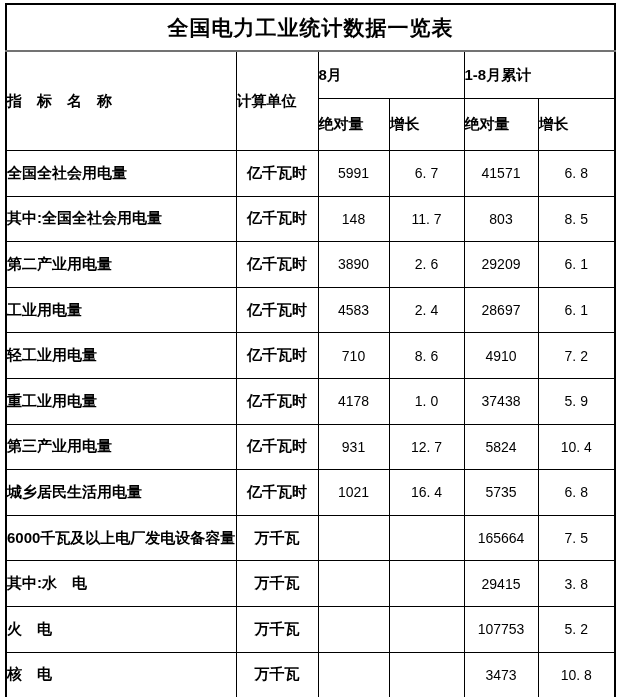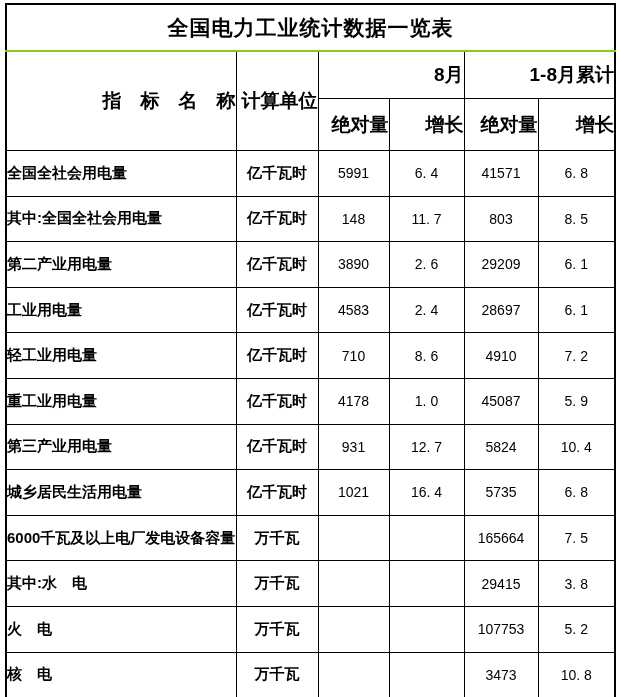--- a/index.html
+++ b/index.html
@@ -28,28 +28,28 @@
     white-space: nowrap;
     vertical-align: middle;
     color: #000000;
   }
   tr.title-row td {
     height: 45px;
     text-align: center;
     font-size: 21px;
     font-weight: bold;
     letter-spacing: 1px;
-    border-bottom: 2px solid #84cc16;
+    border-bottom: 2px solid #737373;
   }
   tr.head-a th { height: 46px; }
   tr.head-b th { height: 51px; }
   th.hdr {
-    font-size: 19px;
-    font-weight: bold;
-    text-align: right;
+    font-size: 15px;
+    font-weight: bold;
+    text-align: left;
   }
   tr.data { height: 45.6px; }
   td.name {
     font-size: 15px;
     font-weight: bold;
     text-align: left;
   }
   td.unit {
     font-size: 15px;
     font-weight: bold;
@@ -96,21 +96,21 @@
       <th class="hdr">绝对量</th>
       <th class="hdr">增长</th>
       <th class="hdr">绝对量</th>
       <th class="hdr">增长</th>
     </tr>
 
     <tr class="data">
       <td class="name ind0">全国全社会用电量</td>
       <td class="unit">亿千瓦时</td>
       <td class="num">5991</td>
-      <td class="num">6. 4</td>
+      <td class="num">6. 7</td>
       <td class="num">41571</td>
       <td class="num">6. 8</td>
     </tr>
     <tr class="data">
       <td class="name ind0">其中:全国全社会用电量</td>
       <td class="unit">亿千瓦时</td>
       <td class="num">148</td>
       <td class="num">11. 7</td>
       <td class="num">803</td>
       <td class="num">8. 5</td>
@@ -137,21 +137,21 @@
       <td class="num">710</td>
       <td class="num">8. 6</td>
       <td class="num">4910</td>
       <td class="num">7. 2</td>
     </tr>
     <tr class="data">
       <td class="name ind3">重工业用电量</td>
       <td class="unit">亿千瓦时</td>
       <td class="num">4178</td>
       <td class="num">1. 0</td>
-      <td class="num">45087</td>
+      <td class="num">37438</td>
       <td class="num">5. 9</td>
     </tr>
     <tr class="data">
       <td class="name ind1">第三产业用电量</td>
       <td class="unit">亿千瓦时</td>
       <td class="num">931</td>
       <td class="num">12. 7</td>
       <td class="num">5824</td>
       <td class="num">10. 4</td>
     </tr>

